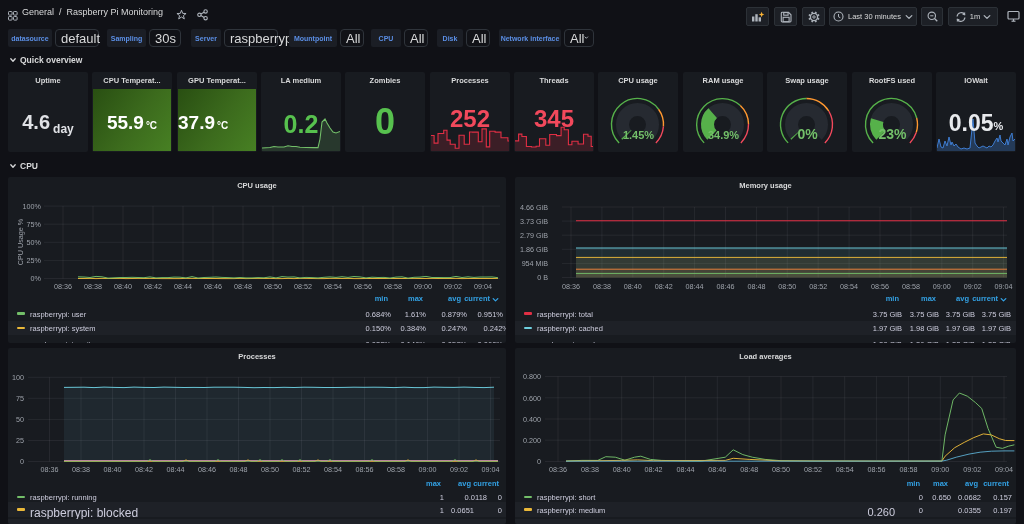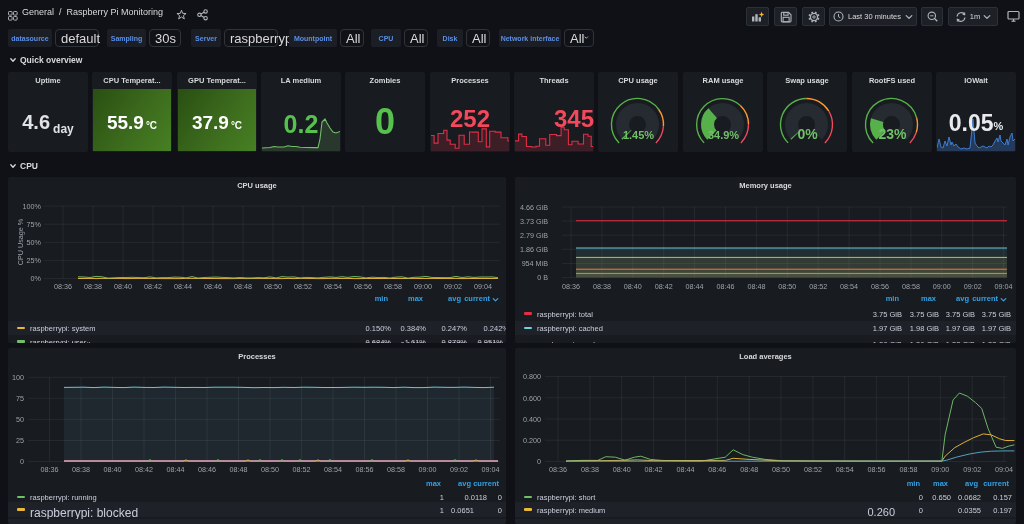--- a/index.html
+++ b/index.html
@@ -163,21 +163,21 @@
   </div>
 <div class="panel" style="left:92px;top:72px;width:80px;height:80px">
     <div class="ptitle">CPU Temperat...</div>
     <div style="position:absolute;left:1px;right:1px;top:17px;bottom:1px;background:linear-gradient(125deg,#294f12 0%,#3c6b1d 55%,#478023 100%);display:flex;align-items:center;justify-content:center;padding-top:5px">
       <span style="font-size:19px;font-weight:bold;color:#fff">55.9</span>
       <span style="font-size:10px;font-weight:bold;color:#fff;margin-left:2px;margin-top:5px">°C</span>
     </div>
   </div>
 <div class="panel" style="left:177px;top:72px;width:80px;height:80px">
     <div class="ptitle">GPU Temperat...</div>
-    <div style="position:absolute;left:1px;right:1px;top:17px;bottom:1px;background:linear-gradient(125deg,#294f12 0%,#3c6b1d 55%,#478023 100%);display:flex;align-items:center;justify-content:center;padding-top:5px">
+    <div style="position:absolute;left:1px;right:1px;top:17px;bottom:1px;background:linear-gradient(125deg,#294f12 0%,#3c6b1d 55%,#478023 100%);display:flex;align-items:center;justify-content:flex-start;padding-top:5px">
       <span style="font-size:19px;font-weight:bold;color:#fff">37.9</span>
       <span style="font-size:10px;font-weight:bold;color:#fff;margin-left:2px;margin-top:5px">°C</span>
     </div>
   </div>
 <div class="panel" style="left:261px;top:72px;width:80px;height:80px">
     <div class="ptitle">LA medium</div>
     <svg width="78" height="42" viewBox="0 0 78 42" style="position:absolute;left:1px;bottom:1px">
       <polygon points="0.0,42 0.0,39.0 8.0,38.5 12.0,37.5 16.0,38.0 22.0,38.0 26.0,36.8 30.0,37.5 34.0,37.5 38.0,38.2 44.0,38.5 52.0,38.6 56.0,38.6 58.0,30.0 60.0,13.0 63.0,10.0 65.0,14.0 68.0,19.0 71.0,23.0 74.0,24.0 78.0,22.5 78.0,42" fill="rgba(115,191,105,0.18)" stroke="none"></polygon>
       <polyline points="0.0,39.0 8.0,38.5 12.0,37.5 16.0,38.0 22.0,38.0 26.0,36.8 30.0,37.5 34.0,37.5 38.0,38.2 44.0,38.5 52.0,38.6 56.0,38.6 58.0,30.0 60.0,13.0 63.0,10.0 65.0,14.0 68.0,19.0 71.0,23.0 74.0,24.0 78.0,22.5" fill="none" stroke="#73BF69" stroke-width="1.1"></polyline>
     </svg>
@@ -200,21 +200,21 @@
     <div style="position:absolute;left:0;top:16px;right:0;bottom:2px;display:flex;align-items:center;justify-content:center">
       <span style="font-size:24px;font-weight:bold;color:#F2495C">252</span>
     </div>
   </div>
 <div class="panel" style="left:514px;top:72px;width:80px;height:80px">
     <div class="ptitle">Threads</div>
     <svg width="78" height="27" viewBox="0 0 78 27" style="position:absolute;left:1px;bottom:1px">
       <polygon points="0.0,27 0.0,16.9 3.6,16.9 3.6,10.1 6.9,10.1 6.9,12.5 11.4,12.5 11.4,22.5 16.4,22.5 16.4,23.0 21.1,23.0 21.1,22.3 24.5,22.3 24.5,14.8 30.8,14.8 30.8,21.2 34.7,21.2 34.7,10.5 41.5,10.5 41.5,11.6 46.1,11.6 46.1,3.2 49.2,3.2 49.2,5.7 53.4,5.7 53.4,20.7 56.9,20.7 56.9,17.3 63.1,17.3 63.1,20.0 68.5,20.0 68.5,10.3 73.0,10.3 73.0,12.2 76.2,12.2 76.2,22.5 78.0,22.5 78.0,27" fill="rgba(224,47,68,0.18)" stroke="none"></polygon>
       <polyline points="0.0,16.9 3.6,16.9 3.6,10.1 6.9,10.1 6.9,12.5 11.4,12.5 11.4,22.5 16.4,22.5 16.4,23.0 21.1,23.0 21.1,22.3 24.5,22.3 24.5,14.8 30.8,14.8 30.8,21.2 34.7,21.2 34.7,10.5 41.5,10.5 41.5,11.6 46.1,11.6 46.1,3.2 49.2,3.2 49.2,5.7 53.4,5.7 53.4,20.7 56.9,20.7 56.9,17.3 63.1,17.3 63.1,20.0 68.5,20.0 68.5,10.3 73.0,10.3 73.0,12.2 76.2,12.2 76.2,22.5 78.0,22.5" fill="none" stroke="#E02F44" stroke-width="1.1"></polyline>
     </svg>
-    <div style="position:absolute;left:0;top:16px;right:0;bottom:2px;display:flex;align-items:center;justify-content:flex-end">
+    <div style="position:absolute;left:0;top:16px;right:0;bottom:2px;display:flex;align-items:center;justify-content:center">
       <span style="font-size:24px;font-weight:bold;color:#F2495C">345</span>
     </div>
   </div>
 <div class="panel" style="left:598px;top:72px;width:80px;height:80px">
     <div class="ptitle">CPU usage</div>
     <svg width="79" height="80" viewBox="0 0 79 80" style="position:absolute;left:0;top:0">
       <path d="M 21.12 70.88 A 26 26 0 1 1 60.53 37.22" stroke="#56B14A" stroke-width="1.4" fill="none"></path>
       <path d="M 60.53 37.22 A 26 26 0 0 1 65.42 54.54" stroke="#FF9830" stroke-width="1.4" fill="none"></path>
       <path d="M 65.42 54.54 A 26 26 0 0 1 57.88 70.88" stroke="#F2495C" stroke-width="1.4" fill="none"></path>
       <path d="M 28.89 63.11 A 15.0 15.0 0 1 1 50.11 63.11" stroke="#262a31" stroke-width="13" fill="none"></path>
@@ -314,21 +314,21 @@
       <text x="475.0" y="112" text-anchor="middle" font-size="7.2" fill="#9da2aa">09:04</text>
       <text x="15" y="65" font-size="7.2" fill="#9da2aa" text-anchor="middle" transform="rotate(-90 15 65)">CPU Usage %</text>
     </svg>
     <div style="position:absolute;top:117px;left:0;width:380px;text-align:right;font-size:7.5px;font-weight:bold;color:#33a2e5">min</div>
     <div style="position:absolute;top:117px;left:0;width:415px;text-align:right;font-size:7.5px;font-weight:bold;color:#33a2e5">max</div>
     <div style="position:absolute;top:117px;left:0;width:453px;text-align:right;font-size:7.5px;font-weight:bold;color:#33a2e5">avg</div>
     <div style="position:absolute;top:117px;left:0;width:482px;text-align:right;font-size:7.5px;font-weight:bold;color:#33a2e5">current</div>
     <div style="position:absolute;top:118.5px;left:484px;line-height:0"><svg width="7" height="8" viewBox="0 0 7 8" style="">
         <polyline points="1.2,2.6 3.5,4.9 5.8,2.6" fill="none" stroke="#33a2e5" stroke-width="1.3" stroke-linecap="round" stroke-linejoin="round"></polyline>
       </svg></div>
-    <div style="position:absolute;top:129px;left:0;right:0;height:14.5px;margin-top:28px;">
+    <div style="position:absolute;top:129px;left:0;right:0;height:14.5px;">
       <div style="position:absolute;left:9px;top:6px;width:8px;height:2.5px;border-radius:1px;background:#73BF69"></div>
       <div style="position:absolute;left:22px;top:3.5px;font-size:7.5px;color:#ccccdc">raspberrypi: user</div>
       <div style="position:absolute;top:3.5px;left:0;width:383px;text-align:right;font-size:7.5px;color:#ccccdc">0.684%</div>
       <div style="position:absolute;top:3.5px;left:0;width:418px;text-align:right;font-size:7.5px;color:#ccccdc">1.61%</div>
       <div style="position:absolute;top:3.5px;left:0;width:459px;text-align:right;font-size:7.5px;color:#ccccdc">0.879%</div>
       <div style="position:absolute;top:3.5px;left:0;width:495px;text-align:right;font-size:7.5px;color:#ccccdc">0.951%</div>
     </div>
     <div style="position:absolute;top:143.5px;left:0;right:0;height:14.5px;background:#1e2127;">
       <div style="position:absolute;left:9px;top:6px;width:8px;height:2.5px;border-radius:1px;background:#EAB839"></div>
       <div style="position:absolute;left:22px;top:3.5px;font-size:7.5px;color:#ccccdc">raspberrypi: system</div>

